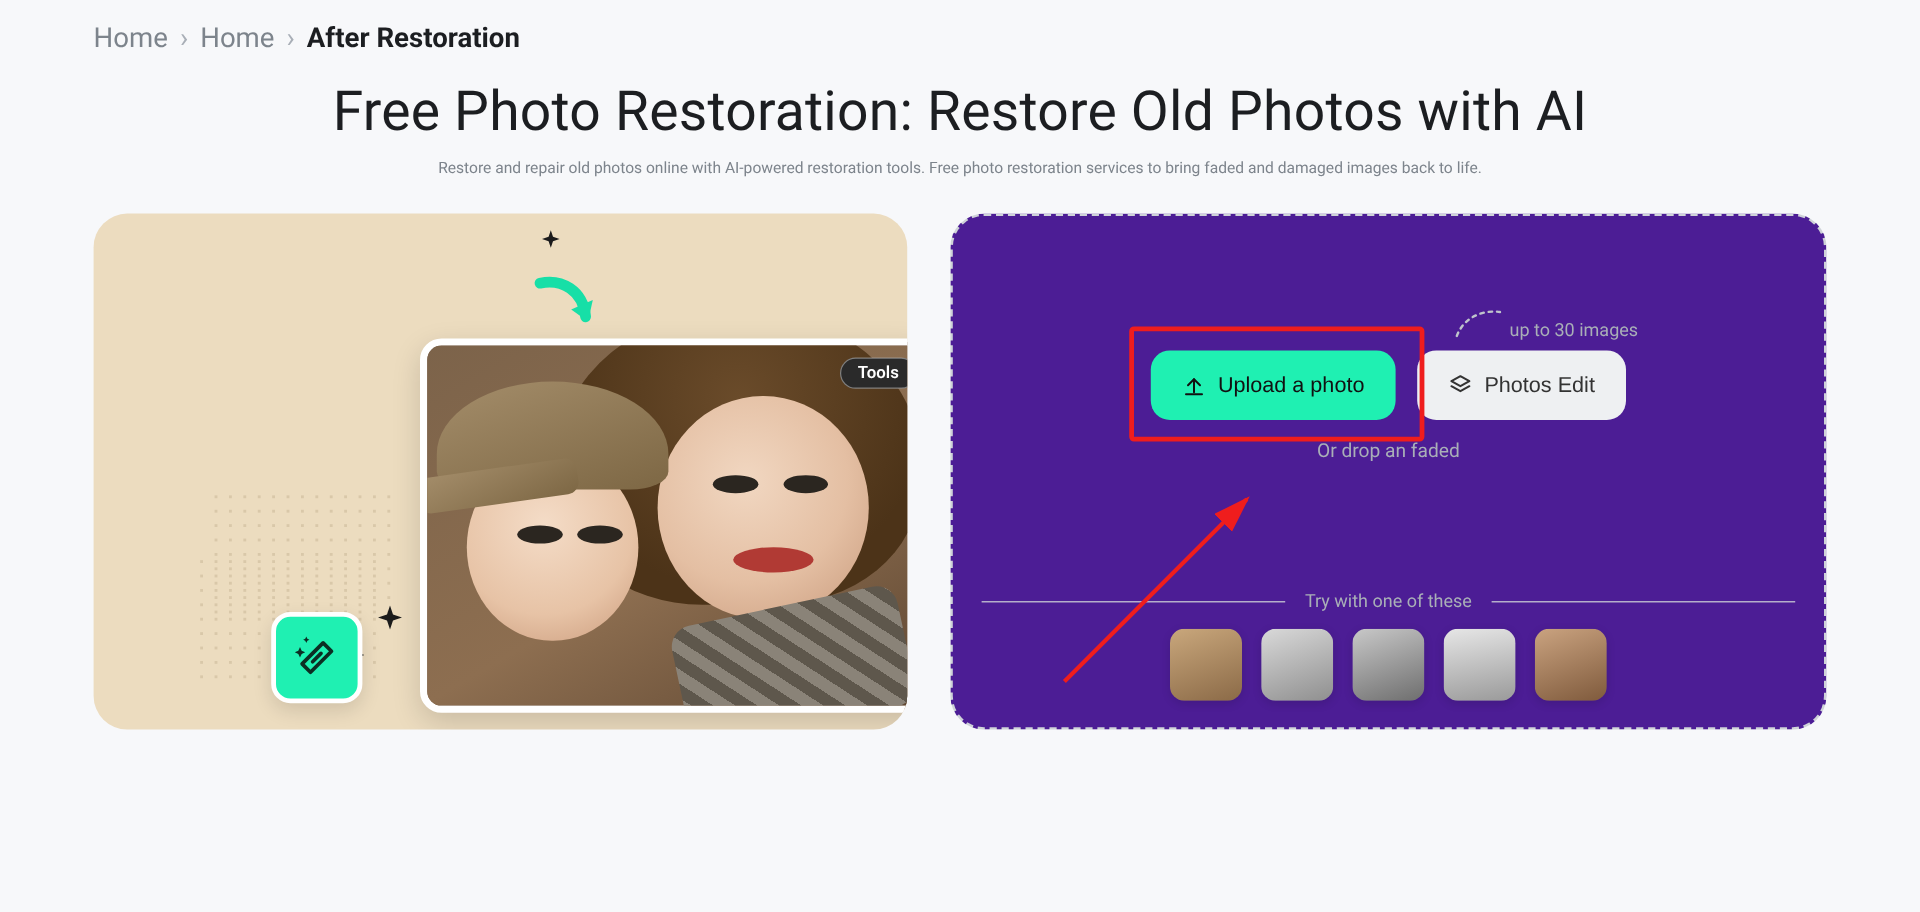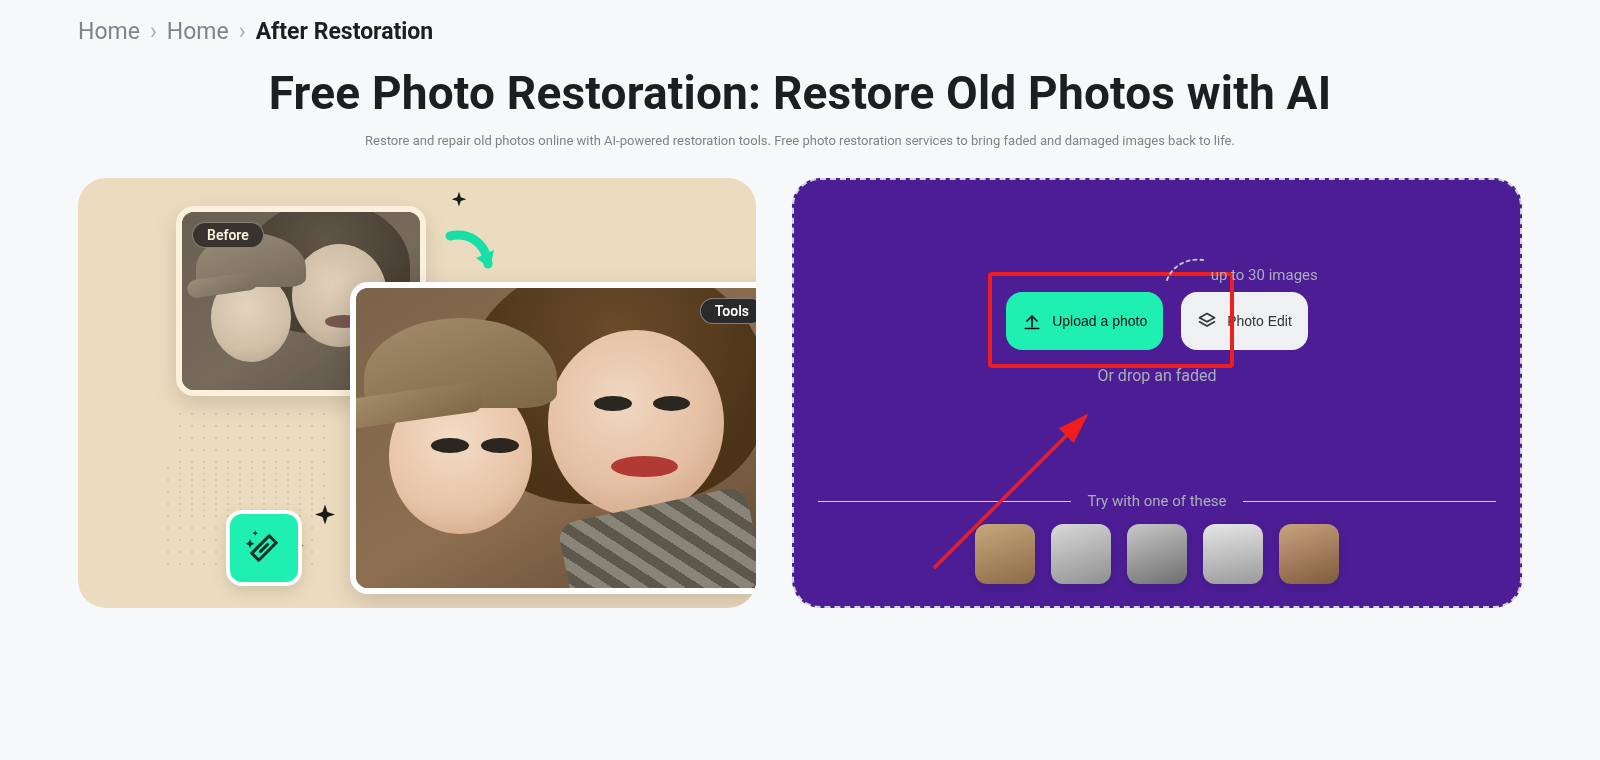--- a/index.html
+++ b/index.html
@@ -36,21 +36,21 @@
   }
   .crumbs a{color:var(--gray-500);text-decoration:none;}
   .crumbs .sep{color:var(--gray-400);}
   .crumbs .current{color:var(--gray-900);font-weight:700;}
   
   .hero{text-align:center;max-width:1120px;margin:8px auto 28px;}
   .hero h1{
     margin:0 0 8px;
     font-size:46px;
     line-height:1.25;
-    font-weight:700;
+    font-weight:400;
     color:var(--gray-900);
     letter-spacing:.2px;
   }
   .hero p{
     margin:0;
     font-size:13px;
     line-height:1.5;
     color:var(--gray-500);
   }
   
@@ -145,23 +145,23 @@
     display:flex;
     gap:18px;
     align-items:center;
     justify-content:center;
   }
   .btn{
     display:inline-flex;
     align-items:center;
     gap:10px;
     height:58px;
-    padding:0 16px;
+    padding:0 26px;
     border-radius:16px;
-    font-size:14px;
+    font-size:18px;
     font-weight:500;
     border:none;
     cursor:pointer;
     white-space:nowrap;
   }
   .btn .ic{display:inline-flex;}
   .btn-primary{background:var(--accent);color:#111;}
   .btn-secondary{background:var(--gray-100);color:#333;}
   .annot-box{
     position:absolute;
@@ -253,32 +253,20 @@
           </svg>
       </span>
 
       <span class="arrow-curved">
         <svg width="56" height="56" viewBox="0 0 56 56" fill="none">
           <path d="M6 8 C 24 4, 42 14, 44 36" stroke="currentColor" stroke-width="9" stroke-linecap="round"></path>
           <path d="M32 30 L46 40 L50 22 Z" fill="currentColor"></path>
         </svg>
       </span>
 
-      <div class="photo before">
-        <div class="paint">
-          <div class="bg"></div>
-          <div class="woman-hair" style="right:4%;top:-6%;width:70%;height:74%;"></div>
-          <div class="face woman-face" style="right:14%;top:18%;width:40%;height:58%;"></div>
-          <div class="lips" style="right:24%;top:58%;"></div>
-          <div class="face boy-face" style="left:12%;top:34%;width:34%;height:50%;"></div>
-          <div class="cap" style="left:6%;top:12%;width:46%;height:30%;border-radius:60% 60% 20% 20%/80% 80% 20% 20%;"></div>
-          <div class="cap" style="left:2%;top:36%;width:30%;height:10%;border-radius:10px;transform:rotate(-8deg);"></div>
-        </div>
-        <span class="badge before-b">Before</span>
-      </div>
 
       <div class="photo after">
         <div class="paint">
           <div class="bg" style="background:linear-gradient(150deg,#7c634a 0%,#8d6e50 55%,#5e4631 100%);"></div>
           <div class="woman-hair" style="right:2%;top:-10%;width:72%;height:82%;"></div>
           <div class="face woman-face" style="right:12%;top:14%;width:42%;height:62%;"></div>
           <div class="eye" style="right:34%;top:36%;"></div>
           <div class="eye" style="right:20%;top:36%;"></div>
           <div class="lips" style="right:23%;top:56%;"></div>
           <div class="scarf" style="right:4%;bottom:-6%;width:46%;height:34%;transform:rotate(-12deg);"></div>
@@ -324,21 +312,21 @@
         <span>Upload a photo</span>
       </button>
 
       <button class="btn btn-secondary">
         <span class="ic">
           <svg width="20" height="20" viewBox="0 0 24 24" fill="none" stroke="currentColor" stroke-width="2" stroke-linecap="round" stroke-linejoin="round">
               <polygon points="12 3 3 8 12 13 21 8 12 3"></polygon>
               <polyline points="3 13 12 18 21 13"></polyline>
             </svg>
         </span>
-        <span>Photo Edit</span>
+        <span>Photos Edit</span>
       </button>
 
       <span class="annot-arrow" style="left:-90px;top:116px;">
         <svg width="200" height="170" viewBox="0 0 200 170">
           <defs>
               <marker id="ah" markerWidth="10" markerHeight="10" refX="8" refY="3" orient="auto">
                 <path d="M0 0 L9 3 L0 6 Z" fill="currentColor"></path>
               </marker>
             </defs>
           <line x1="18" y1="160" x2="170" y2="8" stroke="currentColor" stroke-width="3.5" marker-end="url(#ah)"></line>

